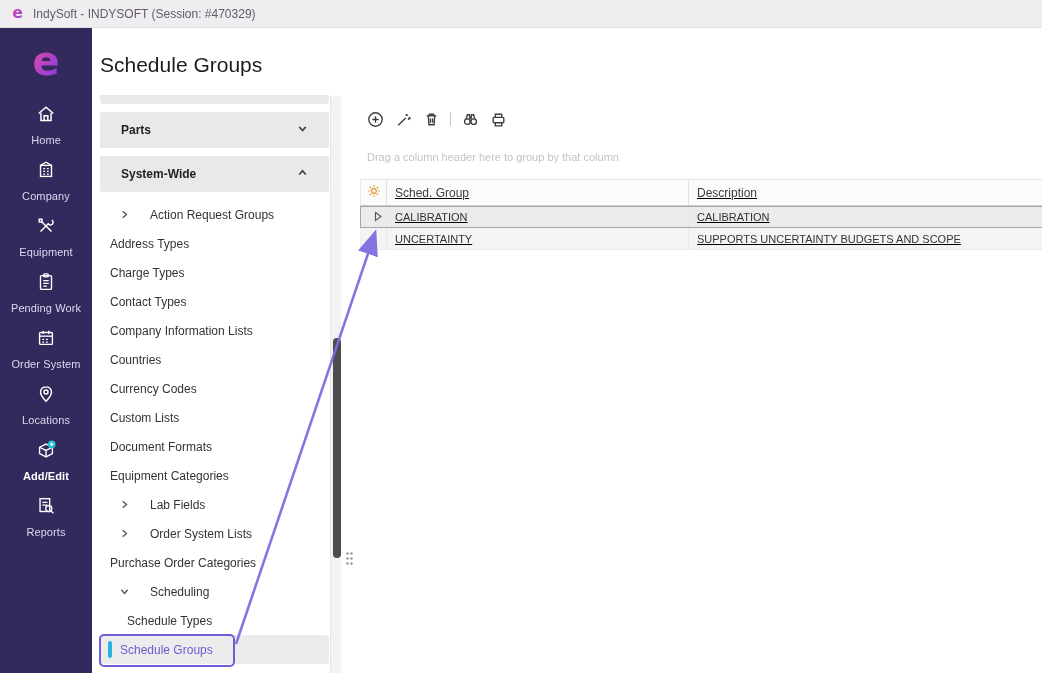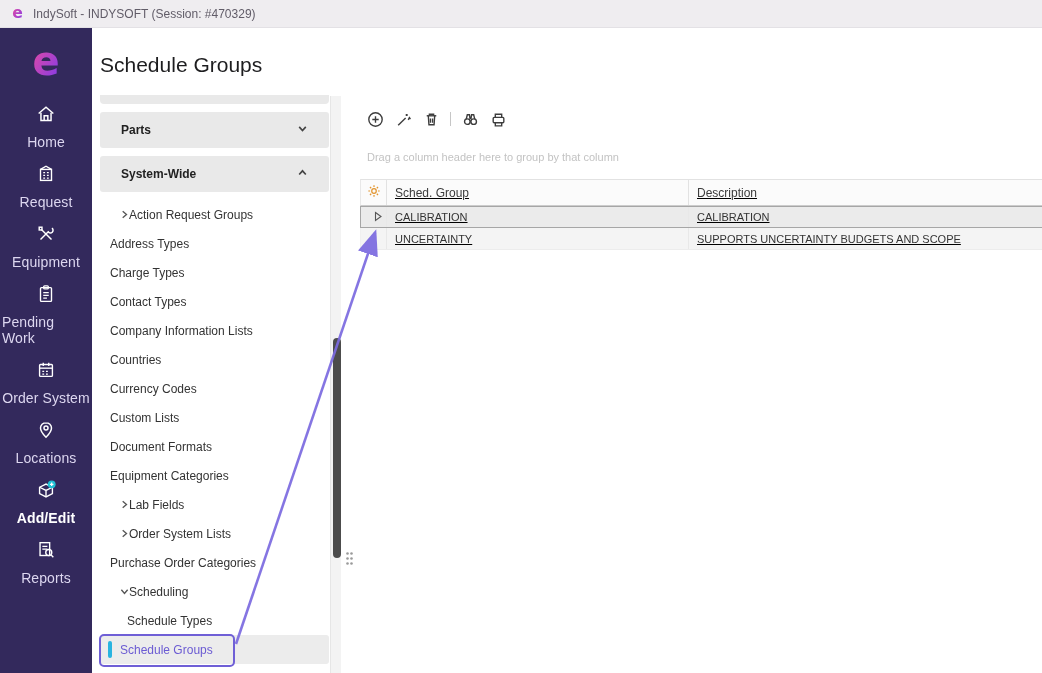--- a/index.html
+++ b/index.html
@@ -12,36 +12,36 @@
     background:#efedf0; display:flex; align-items:center; gap:7px; padding-left:9px;
     border-bottom:1px solid #e3e1e5; }
   .titlebar-text { font-size:12px; color:#615c68; }
 
   
   .sidebar { position:absolute; top:28px; left:0; width:92px; height:645px;
     background:#33295c; display:flex; flex-direction:column; align-items:center; }
   .sidebar-logo { margin:12px 0 8px; cursor:pointer; }
   .side-item { width:100%; padding:7px 2px 6px; display:flex; flex-direction:column;
     align-items:center; gap:5px; cursor:pointer; }
-  .side-label { font-size:14px; color:#ddd7f0; letter-spacing:.1px; }
+  .side-label { font-size:11px; color:#ddd7f0; letter-spacing:.1px; }
   .side-item.active .side-label { color:#ffffff; font-weight:bold; }
 
   
   .page-title { position:absolute; left:100px; top:53px; font-size:21px;
     font-weight:500; color:#1d1d1f; }
 
   
   .nav-panel { position:absolute; left:100px; top:95px; width:229px; }
   .nav-partial { height:9px; background:#e9e9e9; border-radius:0 0 4px 4px; margin-bottom:8px; }
   .nav-section { height:36px; background:#e9e9e9; border-radius:3px; display:flex;
     align-items:center; justify-content:space-between; padding:0 21px; font-size:12px;
     font-weight:bold; color:#222; margin-bottom:8px; cursor:pointer; }
   .nav-items { margin-top:5px; }
   .nav-item { height:29px; display:flex; align-items:center; font-size:12px; color:#333;
-    padding-left:10px; gap:0; cursor:pointer; position:relative; border-radius:3px; }
+    padding-left:10px; gap:21px; cursor:pointer; position:relative; border-radius:3px; }
   .nav-item.has-arrow { padding-left:20px; }
   .nav-item.child { padding-left:27px;text-align:right; }
   .nav-item.selected { background:#ececec; padding-left:20px; }
   .nav-item.selected .nav-label { color:#6b5bd3; font-weight:500; }
   .selbar { position:absolute; left:8px; top:6px; width:4px; height:17px;
     background:#29b4e0; border-radius:2px; }
 
   
   .nav-scroll-track { position:absolute; left:330px; top:96px; width:11px; height:577px;
     background:#f3f3f3; border-left:1px solid #e6e6e6; cursor:pointer; }
@@ -125,21 +125,21 @@
     </div>
 
     <div class="side-item">
       <span>
         <svg width="22" height="22" viewBox="0 0 24 24" fill="none" stroke="#fff" stroke-width="1.5">
           <rect x="6" y="7" width="12" height="12"></rect>
             <path d="M6 7l6-3.5L18 7"></path>
           <path d="M9 10.5h2M13 10.5h2M9 13.5h2M13 13.5h2M9 16.5h2M13 16.5h2"></path>
         </svg>
       </span>
-      <span class="side-label">Request</span>
+      <span class="side-label">Company</span>
     </div>
 
     <div class="side-item">
       <span>
         <svg width="22" height="22" viewBox="0 0 24 24" fill="none" stroke="#fff" stroke-width="1.6">
           <path d="M6 18 L15 9"></path>
             <path d="M18.5 5.5a3 3 0 1 1-4.2 4.2"></path>
           <path d="M7 7 L18 18"></path>
             <rect x="4.6" y="4.6" width="3" height="3"></rect>
         </svg>

